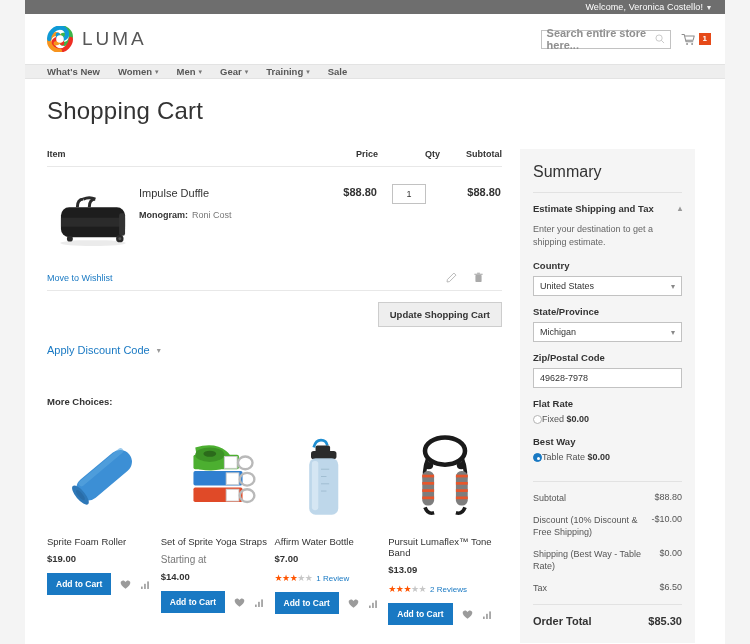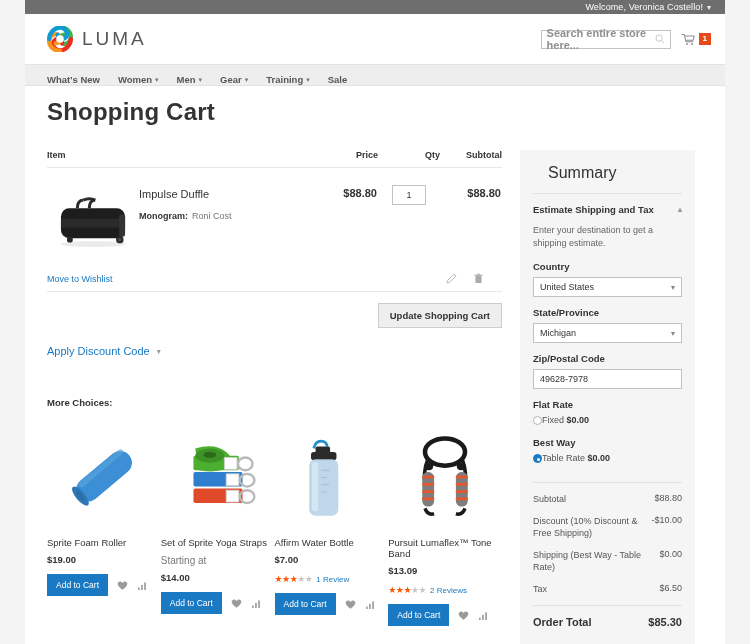--- a/index.html
+++ b/index.html
@@ -35,27 +35,27 @@
     width:130px; height:19px; border:1px solid #c2c2c2; background:#fff;
     display:flex; align-items:center; padding:0 5px; position:relative;
   }
   .search-box .ph { font-size:11px; color:#8f8f8f; flex:1;font-weight:bold; }
   .search-ico { width:10px; height:10px; opacity:.55; }
   .cart-wrap { display:flex; align-items:center; gap:3px; }
   .cart-ico { width:15px; height:13px; opacity:.75; }
   .cart-badge { background:#e64a19; color:#fff; font-size:8px; font-weight:bold; padding:1px 4px; line-height:1.2; }
 
   
-  .nav { height:22px; background:#eeeeee; border-top:1px solid #e3e3e3; border-bottom:1px solid #e3e3e3; display:flex; align-items:flex-end; padding-left:22px; gap:18px; }
+  .nav { height:15px; background:#eeeeee; border-top:1px solid #e3e3e3; border-bottom:1px solid #e3e3e3; display:flex; align-items:center; padding-left:22px; gap:18px; }
   .nav-item { font-size:9.5px; font-weight:bold; color:#575757; display:flex; align-items:center; gap:3px; cursor:pointer; }
   .nav-item .ch { font-size:7px; font-weight:normal; color:#777; }
 
   
   .main { padding:0 22px; position:relative; }
-  .page-title { font-size:24px; font-weight:700; color:#333; margin:12px 0 24px 0; letter-spacing:.2px; }
+  .page-title { font-size:24px; font-weight:400; color:#333; margin:18px 0 24px 0; letter-spacing:.2px; }
 
   .content { display:flex; gap:18px; align-items:flex-start; }
   .cart-col { width:455px; }
   .side-col { width:175px; }
 
   
   table.cart { width:100%; border-collapse:collapse; }
   table.cart th {
     font-size:9px; font-weight:bold; color:#333; text-align:right;
     padding:0 0 7px 0; border-bottom:1px solid #e8e8e8;
@@ -106,28 +106,28 @@
   .pc-name { font-size:9.5px; color:#333; margin-top:12px; }
   .pc-startat { font-size:10px; color:#777; margin-top:7px; }
   .pc-price { font-size:9.5px; font-weight:bold; color:#333; margin-top:6px; }
   .pc-rating { display:flex; align-items:center; gap:4px; margin-top:9px; }
   .stars { font-size:9px; letter-spacing:-0.5px; }
   .stars .on { color:#ff5501; }
   .stars .off { color:#c7c7c7; }
   .rev-count { font-size:8px; color:#1979c3; cursor:pointer; }
   .pc-actions { display:flex; align-items:center; gap:9px; margin-top:9px; }
   .btn-primary {
-    background:#1979c3; color:#fff; border:none; font-size:8.5px; font-weight:normal;
+    background:#1979c3; color:#fff; border:none; font-size:8.5px; font-weight:bold;
     padding:6px 9px; cursor:pointer;
   }
   .mini-ico { width:11px; height:11px; opacity:.65; cursor:pointer; }
 
   
   .summary { background:#f5f5f5; padding:14px 13px 16px 13px; }
-  .summary h2 { font-size:16px; font-weight:300; color:#333; margin:0 0 11px 15px; }
+  .summary h2 { font-size:16px; font-weight:300; color:#333; margin:0 0 11px 0; }
   .sum-divider { height:1px; background:#e2e2e2; margin:0 0 10px 0; }
   .est-head { display:flex; align-items:center; font-size:9.5px; font-weight:bold; color:#333; cursor:pointer; }
   .est-head .ch { margin-left:auto; font-size:8px; color:#999; }
   .est-desc { font-size:9px; color:#666; line-height:1.45; margin:9px 0 11px 0; }
   .fld-label { font-size:9.5px; font-weight:bold; color:#333; margin:0 0 5px 0; }
   .fld-select, .fld-input {
     width:100%; height:20px; border:1px solid #c2c2c2; background:#fff;
     font-size:9px; color:#333; display:flex; align-items:center; padding:0 6px;
     margin-bottom:10px; position:relative;
   }

